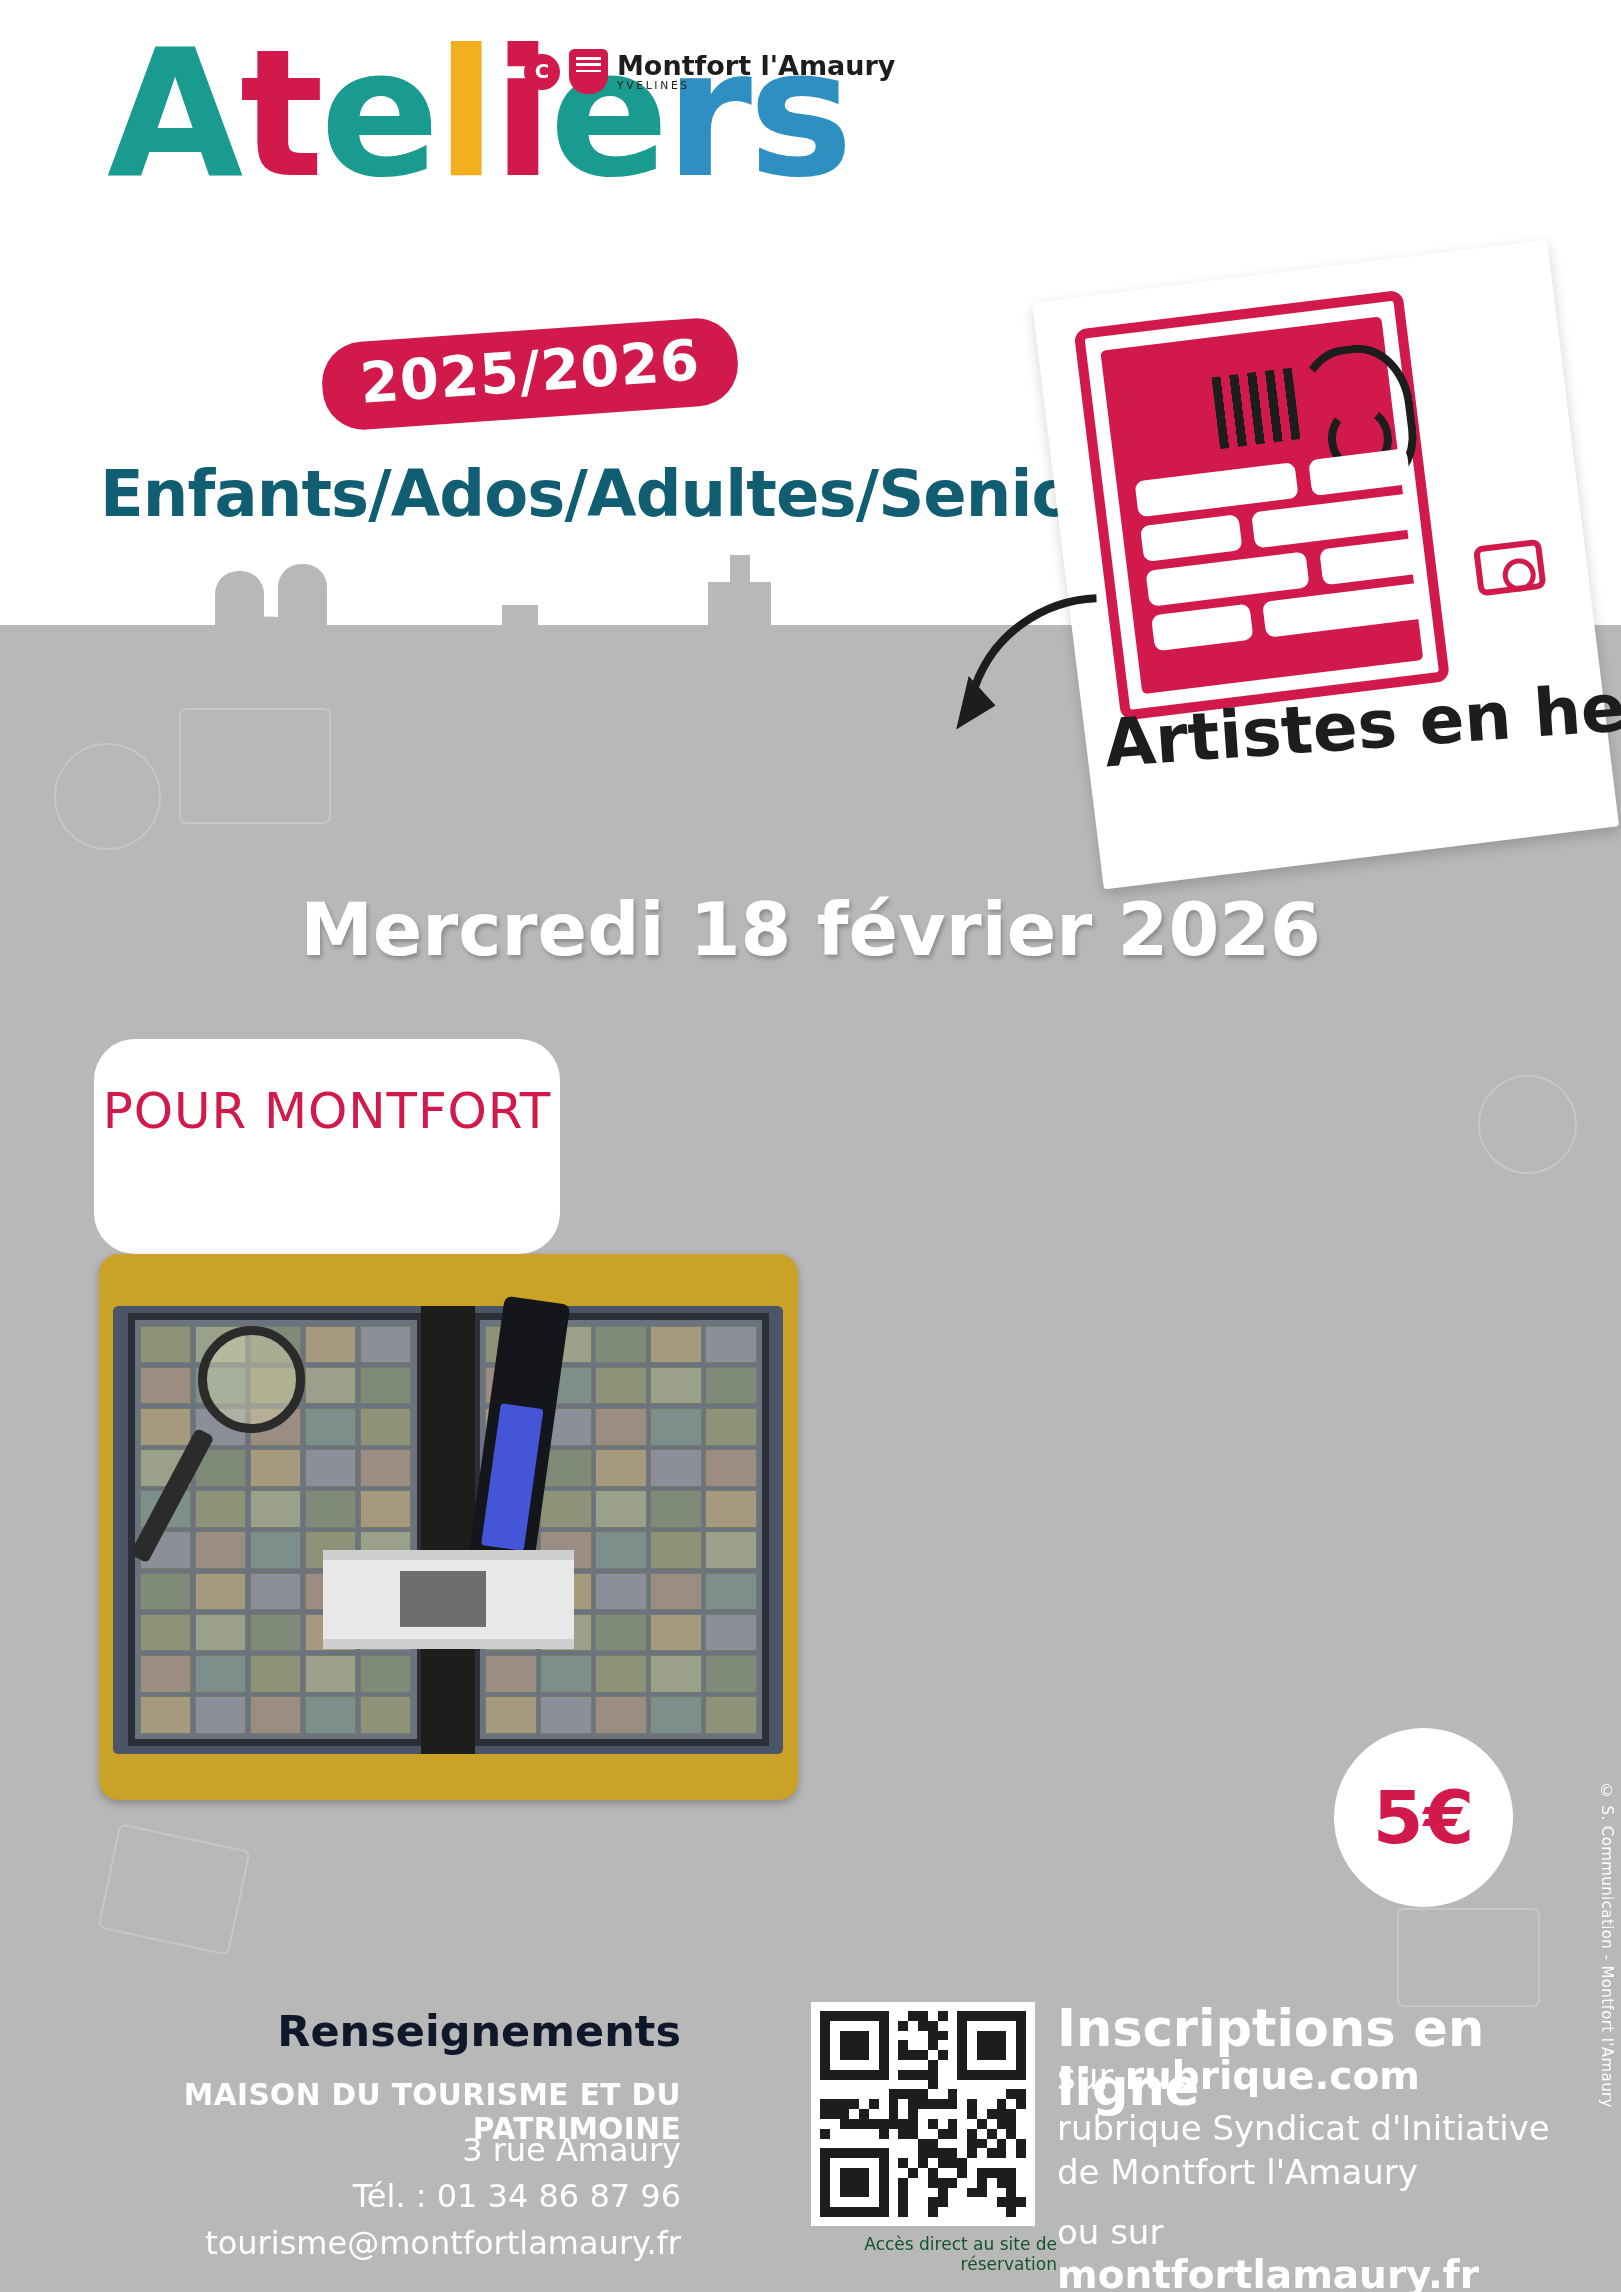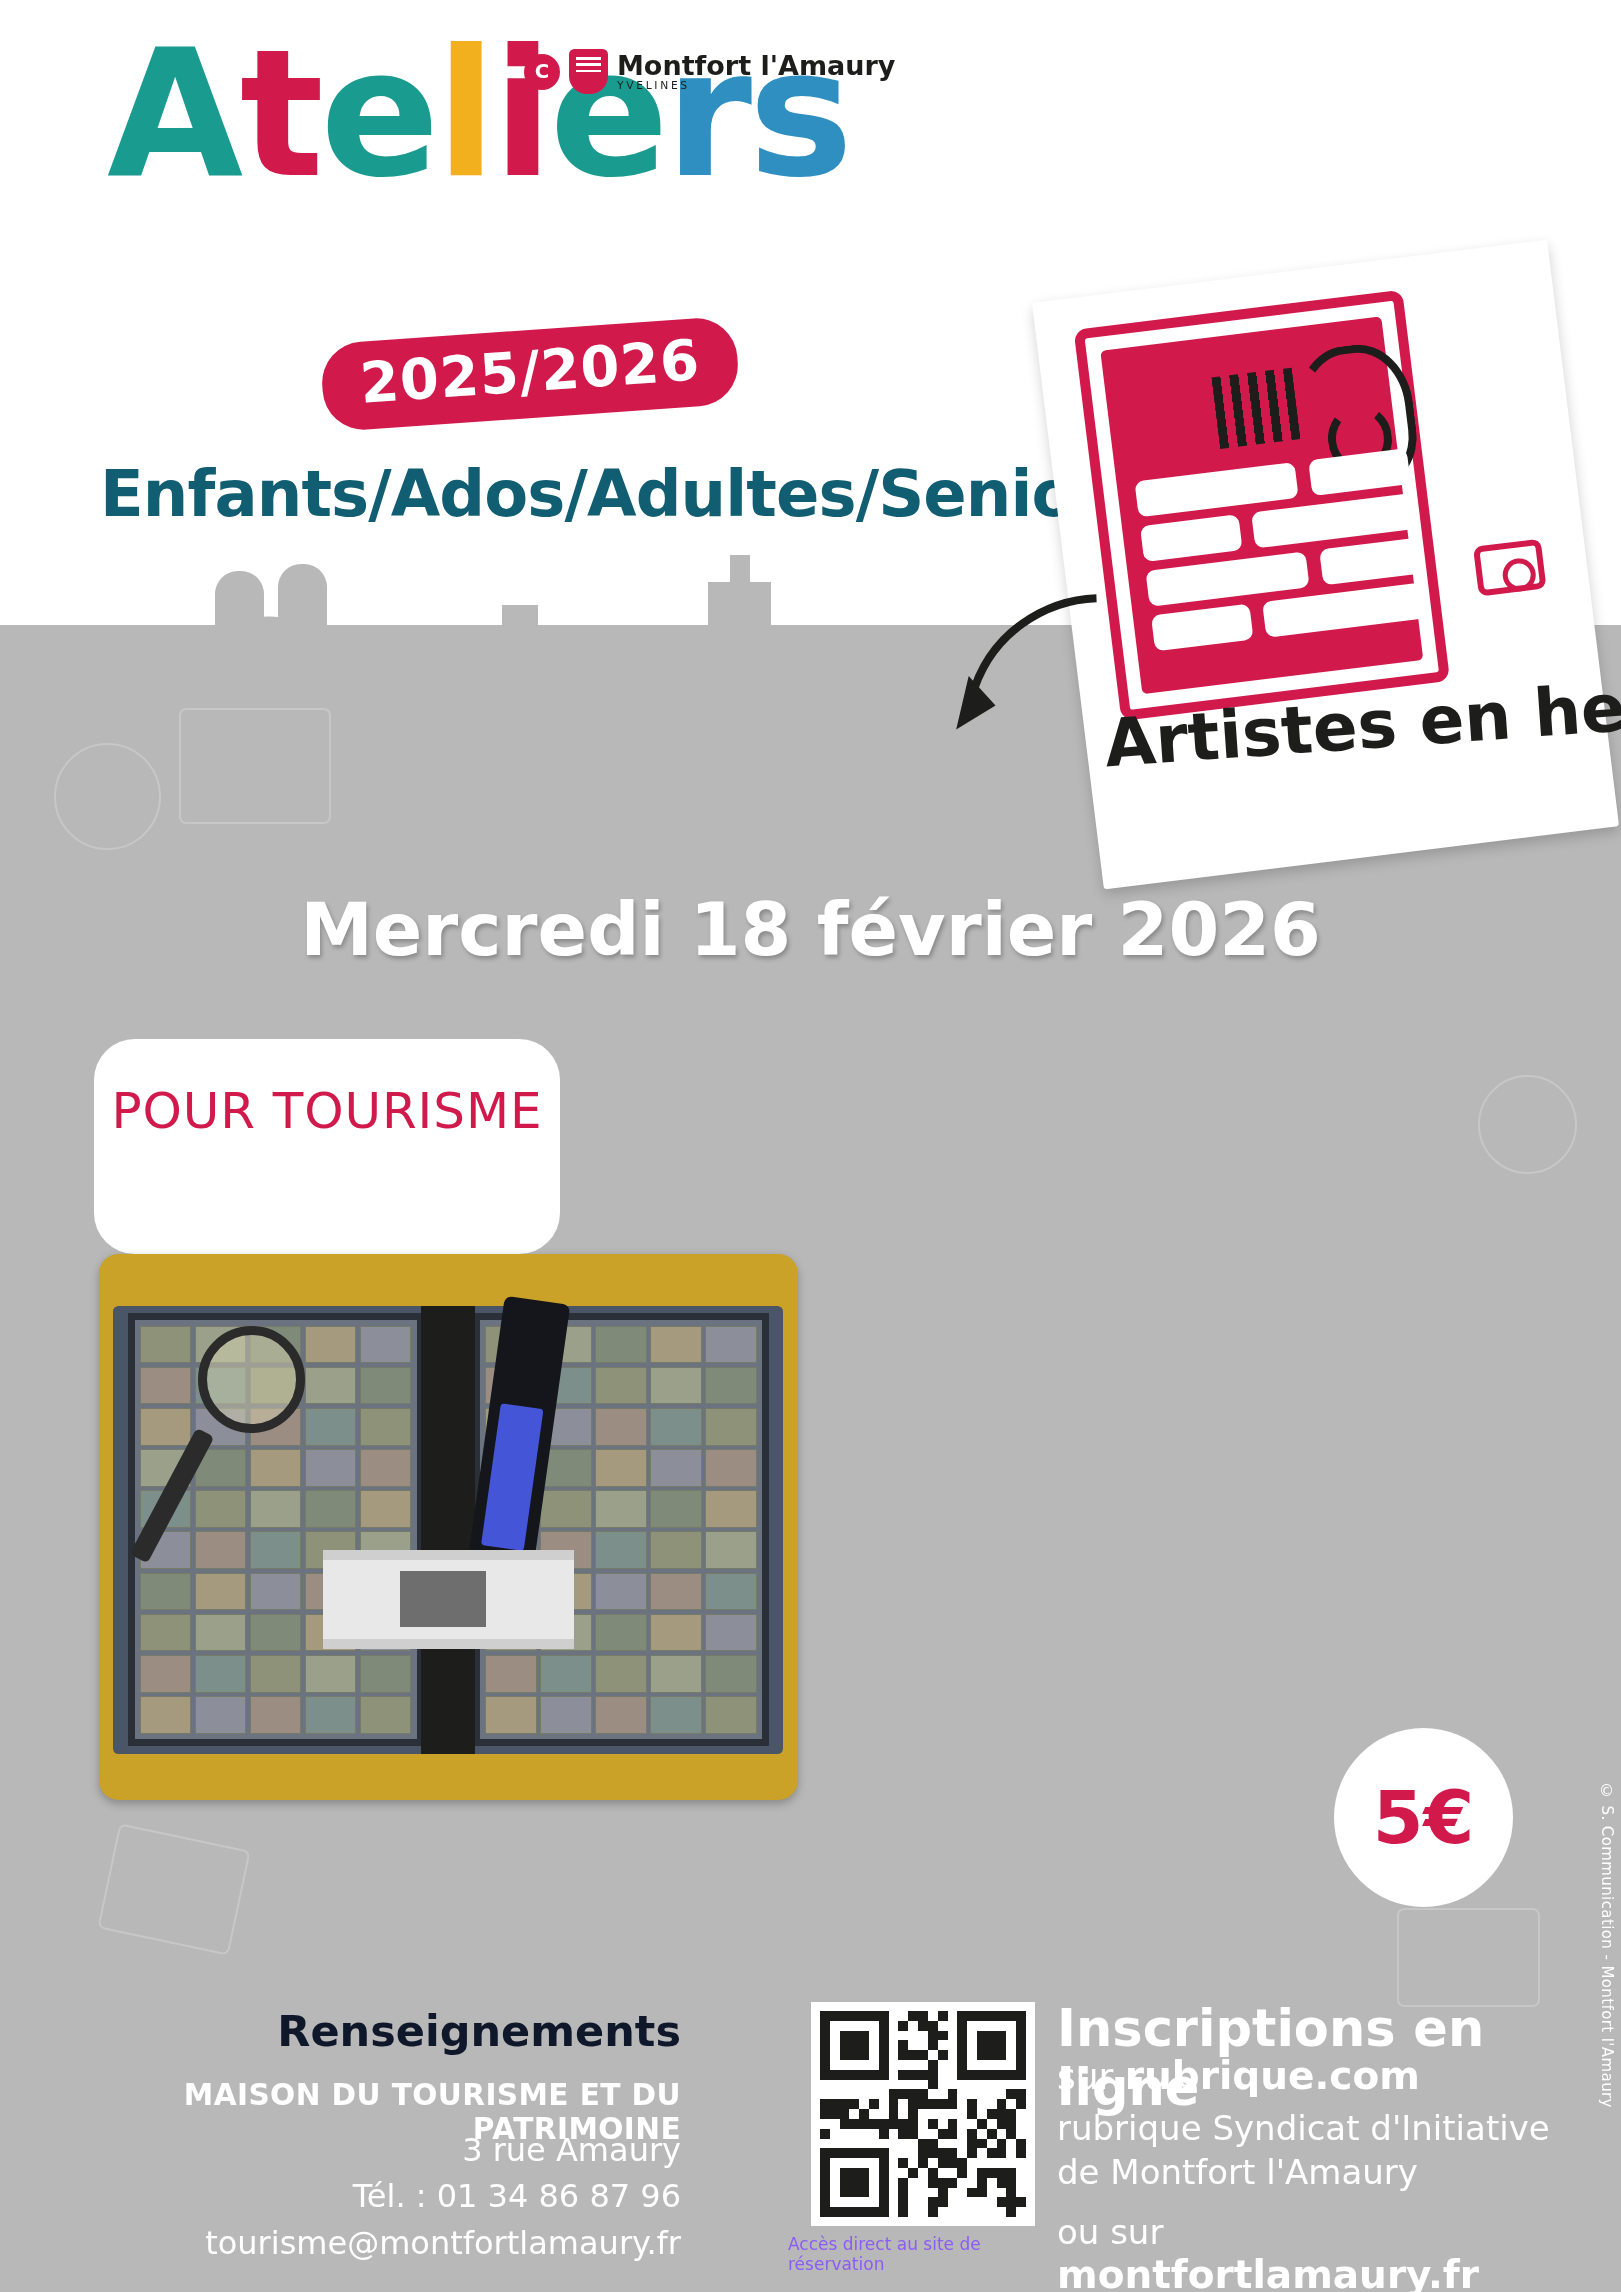--- a/index.html
+++ b/index.html
@@ -460,22 +460,22 @@
     display: grid;
     grid-template-columns: repeat(21, 1fr);
     grid-template-rows: repeat(21, 1fr);
   }
   .qr-grid i { background: #ffffff; }
   .qr-grid i.on { background: #1d1d1b; }
   .qr-caption {
     position: absolute;
     left: 788px; top: 2234px;
     width: 269px;
-    text-align: left;
-    color: #8b5cf6;
+    text-align: right;
+    color: #14532d;
     font-family: "DejaVu Sans", sans-serif;
     font-size: 17px;
   }
   .insc {
     position: absolute;
     left: 1057px; top: 1999px;
     width: 502px;
     color: #ffffff;
     font-family: "DejaVu Sans", sans-serif;
     font-weight: bold;
@@ -573,21 +573,21 @@
   </div>
 
   <svg class="arrow-curve" viewBox="0 0 170 160">
     <path d="M165,8 C110,10 45,45 25,120" stroke="#1d1d1b" stroke-width="9" fill="none"></path>
     <path d="M8,155 L22,95 L52,128 Z" fill="#1d1d1b"></path>
   </svg>
 
   <div class="date">Mercredi 18 février 2026</div>
 
   <div class="bubble">
-    <div class="bubble-line1">POUR TOURISME</div>
+    <div class="bubble-line1">POUR MONTFORT</div>
   </div>
 
   <div class="photo">
     <div class="photo-book">
       <div class="photo-page left">
         <div class="stamp-grid" id="grid-left">
             <div class="stamp-cell" style="background: rgb(141, 146, 120);"></div>
             <div class="stamp-cell" style="background: rgb(154, 160, 137);"></div>
             <div class="stamp-cell" style="background: rgb(127, 138, 121);"></div>
             <div class="stamp-cell" style="background: rgb(165, 154, 126);"></div>

